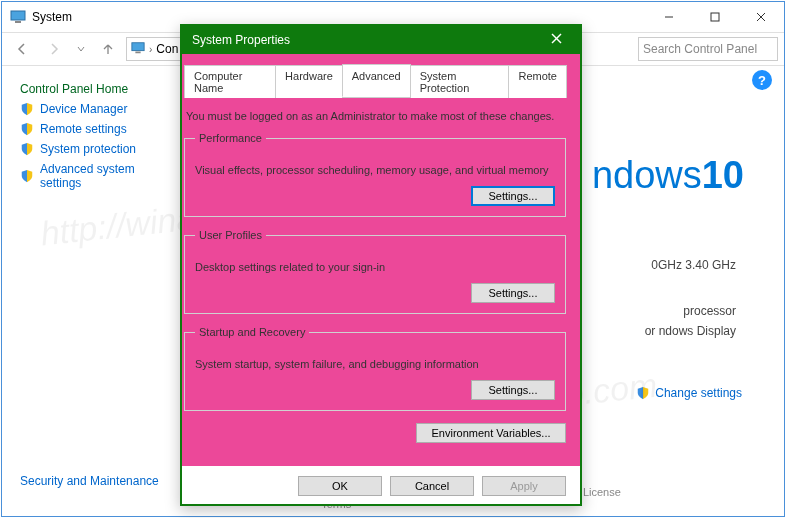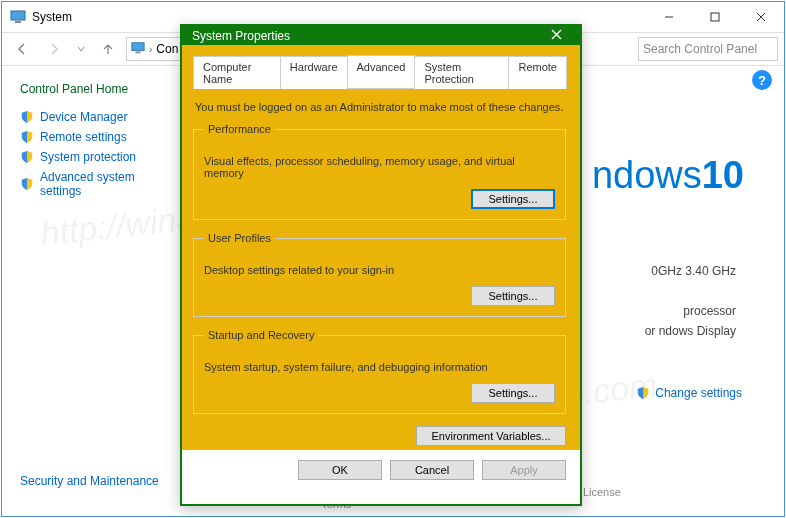--- a/index.html
+++ b/index.html
@@ -16,52 +16,52 @@
   .navbar { height:34px; border-top:1px solid #e0e0e0; border-bottom:1px solid #e0e0e0; display:flex; align-items:center; padding:0 6px; gap:4px; font-size:12px;}
   .navbtn { width:28px; height:26px; display:flex; align-items:center; justify-content:center; color:#808080; }
   .crumb-box { display:flex; align-items:center; border:1px solid #ccc; height:24px; padding:0 4px; flex:0 0 auto; width:140px; overflow:hidden; }
   .crumb-box .chev { margin:0 4px; color:#666; font-size:10px;}
   .searchbox { margin-left:auto; border:1px solid #ccc; height:24px; width:140px; display:flex; align-items:center; padding:8px 4px; color:#888; font-size:12px; }
   .refresh { width:26px; display:flex; align-items:center; justify-content:center; color:#4a90d9;}
 
   
   .body { flex:1; display:flex; position:relative; }
   .sidebar { width:165px; padding:16px 10px 10px 18px; font-size:12px; color:#333; position:relative;}
-  .sidebar .home { color:#006621; font-size:12px; margin-bottom:14px;}
+  .sidebar .home { color:#006621; font-size:12px; margin-bottom:6px;}
   .side-link { display:flex; align-items:center; gap:6px; color:#0066cc; margin:6px 0; cursor:pointer;}
   .side-link .shield { width:14px; height:14px; }
   .seealso { position:absolute; bottom:28px; left:18px; }
   .seealso-hdr { color:#555; font-size:12px; margin-bottom:6px;}
   .seealso a { color:#0066cc; font-size:12px;}
 
   .content { flex:1; position:relative; padding:24px 24px 10px 6px; font-size:12px; }
   .brand { position:absolute; right:40px; top:88px; font-size:38px; font-weight:300; color:#0078d7;}
   .brand b{font-weight:600;}
   .infoline { position:absolute; right:48px; color:#444;}
   .changeset { position:absolute; right:42px; top:320px; color:#0066cc; display:flex; align-items:center; gap:5px;}
   .helpicon { position:absolute; right:12px; top:4px; width:20px; height:20px; border-radius:50%; background:#1e90ff; color:#fff; display:flex; align-items:center; justify-content:center; font-size:13px; font-weight:bold;}
   .activation { position:absolute; bottom:6px; left:50%; transform:translateX(-50%); color:#888; font-size:11px;}
 
   
   .dialog { position:absolute; left:180px; top:24px; width:402px; height:482px; border:2px solid #0e7a0d; background:#fff; box-shadow:0 4px 14px rgba(0,0,0,0.25); display:flex; flex-direction:column; z-index:50;}
   .dlg-title { background:#0e7a0d; color:#fff; height:28px; display:flex; align-items:center; padding:0 10px; font-size:12px;}
   .dlg-close { margin-left:auto; width:28px; text-align:center; cursor:pointer;}
-  .dlg-body { flex:1; padding:10px 14px 4px 11px; background:#eab308;}
+  .dlg-body { flex:1; padding:10px 14px 4px 2px; background:#ec4899;}
   .tabstrip { display:flex; border-bottom:1px solid #ccc; font-size:11px; }
   .tab { padding:4px 9px; border:1px solid #ccc; border-bottom:none; background:#fff; margin-right:-1px; position:relative; top:1px; color:#333; cursor:pointer;}
   .tab.active { background:#fff; border-bottom:1px solid #fff; top:0; padding-top:5px; }
   .admin-note { font-size:11px; color:#333; margin:12px 2px 10px 2px;}
   fieldset { border:1px solid #d0d0d0; margin:6px 0 12px 0; padding:6px 10px 10px 10px;}
   legend { font-size:11px; color:#333; padding:0 4px;}
   .grp-desc { font-size:11px; color:#333; margin:14px 0 10px 0;}
   .btnrow { display:flex; justify-content:flex-end;}
   button.win { font-size:11px; padding:3px 14px; background:#e1e1e1; border:1px solid #adadad; cursor:pointer; min-width:84px;}
   button.win.focus { border:2px solid #0078d7; padding:2px 13px;}
   button.win:disabled { color:#9a9a9a; }
-  .dlg-footer { display:flex; justify-content:flex-end; gap:8px; padding:10px 14px 24px; }
+  .dlg-footer { display:flex; justify-content:flex-end; gap:8px; padding:10px 14px 8px; }
 
   
   svg.shield .left{fill:#3a8de0;} svg.shield .right{fill:#f5c518;}
   .watermark { position:absolute; color:#000; opacity:0.05; font-size:34px; transform:rotate(-6deg); pointer-events:none; font-style:italic;}
 </style>
 </head>
 <body>
 
 <div class="window">
   <div class="titlebar">
@@ -166,21 +166,21 @@
           </div>
         </div>
       <div class="seealso">
         <a>Security and Maintenance</a>
       </div>
     </div>
 
     <div class="content">
       <div class="helpicon">?</div>
       <div class="brand"><span>ndows</span><b>10</b></div>
-      <div class="infoline" style="top:192px;margin-top:6px;">0GHz   3.40 GHz</div>
+      <div class="infoline" style="top:192px;">0GHz   3.40 GHz</div>
       <div class="infoline" style="top:238px;">processor</div>
       <div class="infoline" style="top:258px;">or ndows Display</div>
       <div class="changeset">
         <svg class="shield" width="14" height="14" viewBox="0 0 16 16">
             <path class="left" d="M8 1 L2 3 V8 C2 12 8 15 8 15 Z"></path>
             <path class="right" d="M8 1 L14 3 V8 C14 12 8 15 8 15 Z"></path>
           </svg>
         <span>Change settings</span>
       </div>
       <div class="activation">Windows is activated — Read the Microsoft Software License Terms</div>

